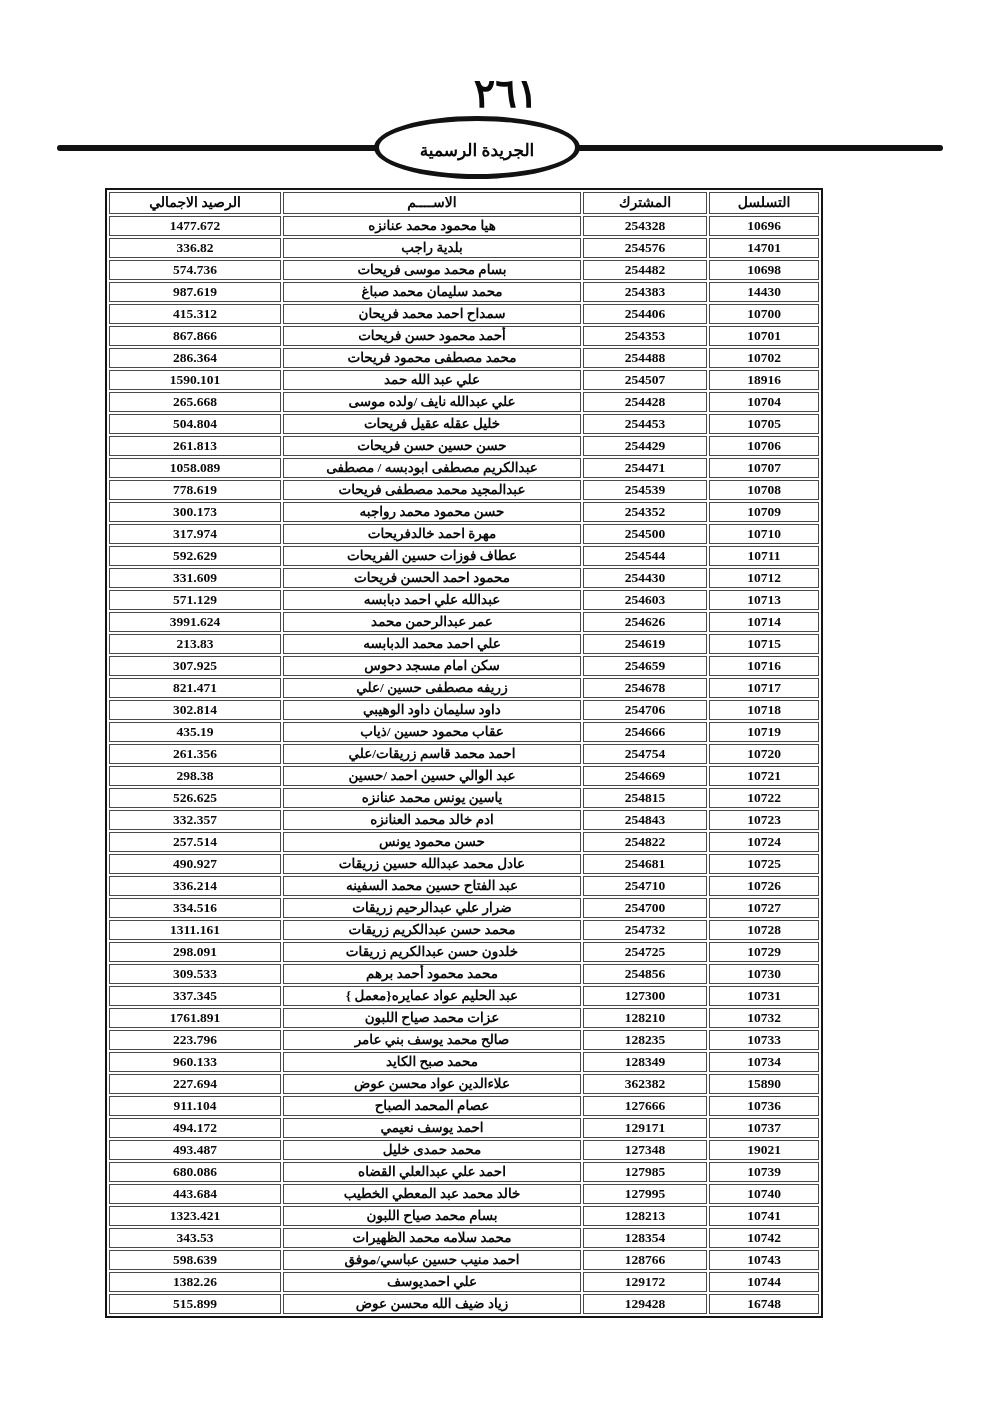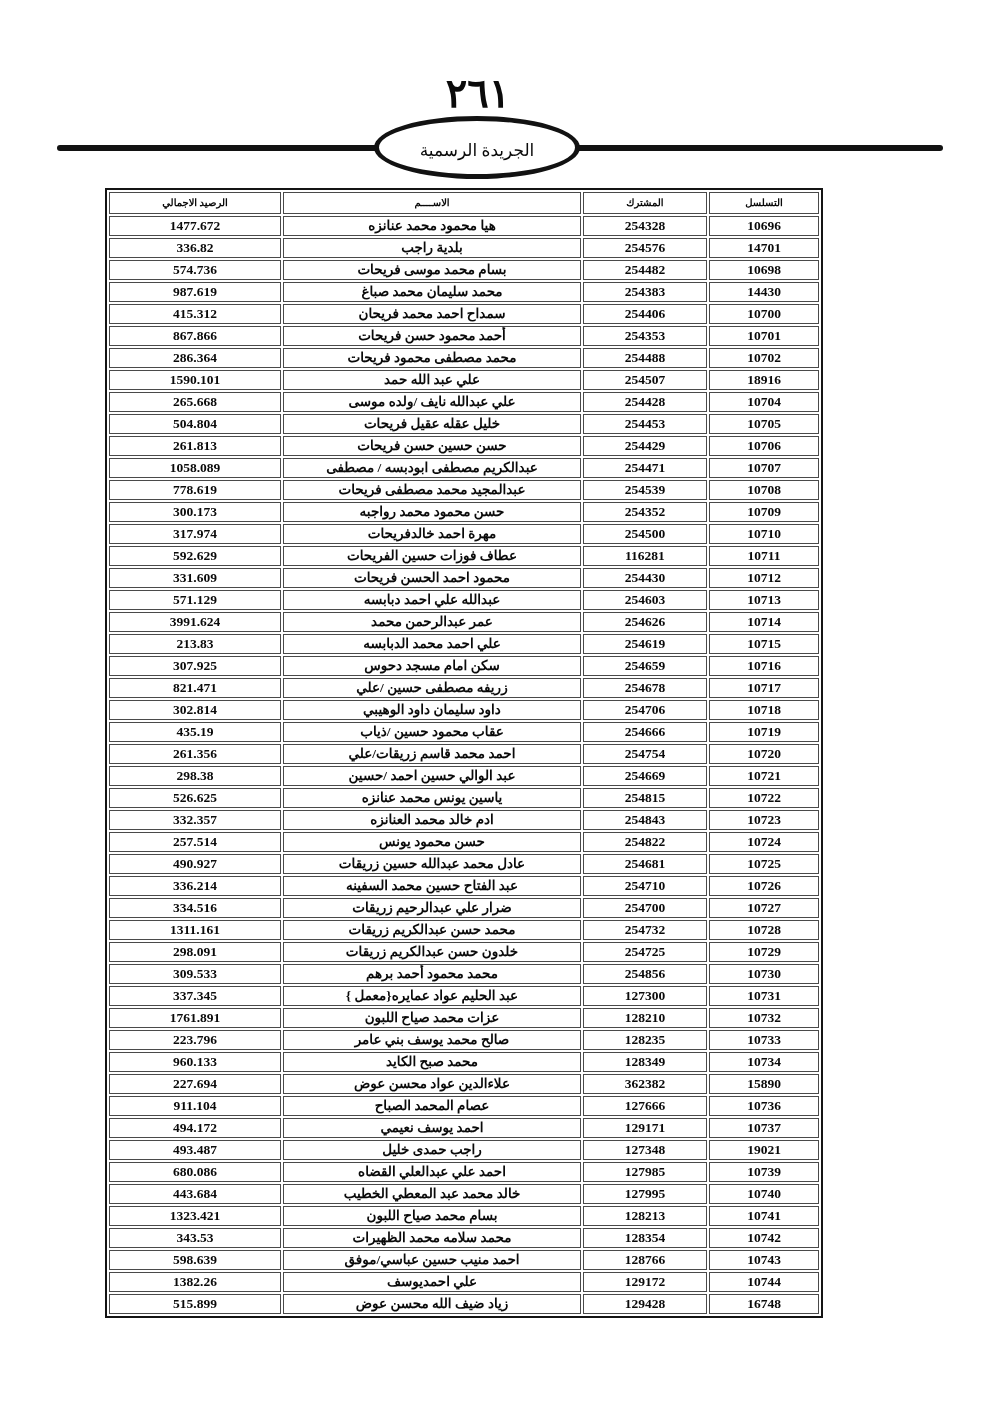--- a/index.html
+++ b/index.html
@@ -13,20 +13,21 @@
   .page { position: absolute; inset: 0; }
 
   .page-number {
     position: absolute;
     top: 70px; left: 0;
     width: 956px;
     text-align: center;
     font-size: 40px;
     font-weight: bold;
     letter-spacing: 2px;
+    padding-left: 28px;
   }
 
   .rule {
     position: absolute;
     top: 145px; left: 57px;
     width: 886px; height: 6px;
     background: #121212;
     border-radius: 3px;
     z-index: 1;
   }
@@ -39,21 +40,21 @@
     border: 5px solid #121212;
     border-radius: 50%;
     background: #ffffff;
     z-index: 2;
     display: flex;
     align-items: center;
     justify-content: center;
   }
   .seal-title {
     font-size: 17px;
-    font-weight: normal;
+    font-weight: bold;
     padding-top: 5px;
     direction: rtl;
     white-space: nowrap;
   }
 
   table.records {
     position: absolute;
     top: 188px; left: 105px;
     width: 716px;
     table-layout: fixed;
@@ -72,21 +73,21 @@
     font-size: 13.5px;
     height: 18px;
     line-height: 18px;
     padding: 0 3px;
     white-space: nowrap;
     overflow: hidden;
   }
   table.records th {
     height: 20px;
     line-height: 20px;
-    font-size: 10px;
+    font-size: 14px;
   }
   td.num { direction: ltr; }
 </style>
 </head>
 <body>
 
 <div class="page">
 
   <div class="page-number">٢٦١</div>
 
@@ -197,21 +198,21 @@
           <td class="num">300.173</td>
         </tr>
         <tr>
           <td class="num">10710</td>
           <td class="num">254500</td>
           <td>مهرة احمد خالدفريحات</td>
           <td class="num">317.974</td>
         </tr>
         <tr>
           <td class="num">10711</td>
-          <td class="num">116281</td>
+          <td class="num">254544</td>
           <td>عطاف فوزات حسين الفريحات</td>
           <td class="num">592.629</td>
         </tr>
         <tr>
           <td class="num">10712</td>
           <td class="num">254430</td>
           <td>محمود احمد الحسن فريحات</td>
           <td class="num">331.609</td>
         </tr>
         <tr>
@@ -360,21 +361,21 @@
         </tr>
         <tr>
           <td class="num">10737</td>
           <td class="num">129171</td>
           <td>احمد يوسف نعيمي</td>
           <td class="num">494.172</td>
         </tr>
         <tr>
           <td class="num">19021</td>
           <td class="num">127348</td>
-          <td>راجب حمدى خليل</td>
+          <td>محمد حمدى خليل</td>
           <td class="num">493.487</td>
         </tr>
         <tr>
           <td class="num">10739</td>
           <td class="num">127985</td>
           <td>احمد علي عبدالعلي القضاه</td>
           <td class="num">680.086</td>
         </tr>
         <tr>
           <td class="num">10740</td>

